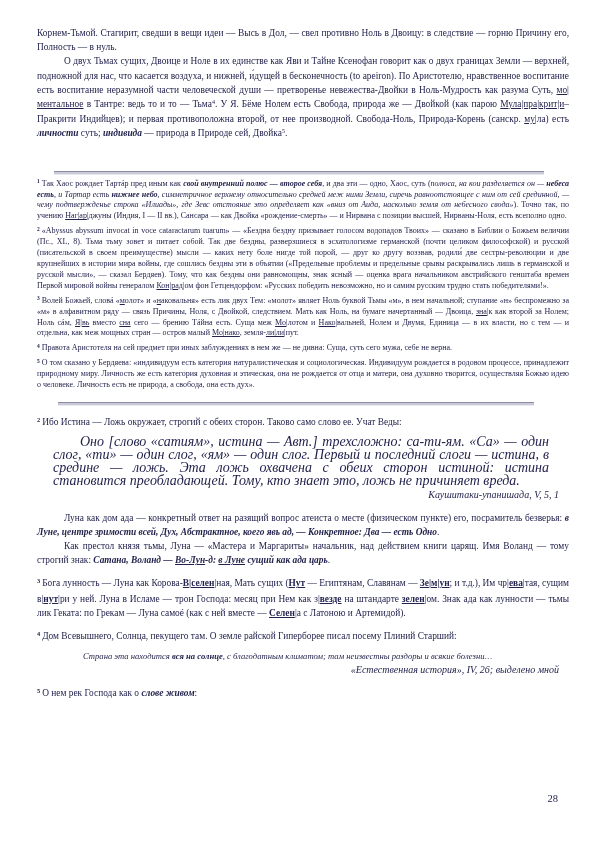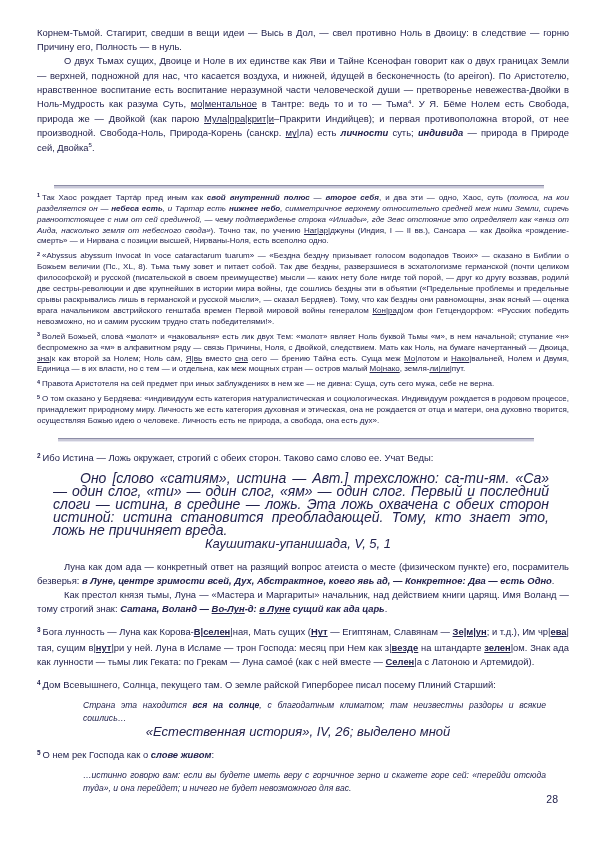--- a/index.html
+++ b/index.html
@@ -2,32 +2,32 @@
 <html><head>
 <meta charset="utf-8">
 <style>
   html,body{margin:0;padding:0;background:#ffffff;}
   .page{
     position:relative;
     width:600px;height:849px;
     box-sizing:border-box;
     background:#ffffff;
     padding:26px 31px 0 37px;
-    font-family:Liberation Sans, sans-serif;
+    font-family:Liberation Serif, serif;
     color:#23234e;
     overflow:hidden;
   }
   p{margin:0;}
   .p-body{font-size:9.4px;line-height:14.2px;text-align:justify;}
   .ind{text-indent:27px;}
   .p-fn{font-size:8px;line-height:10.9px;text-align:justify;margin-top:4px;}
   .p-note{font-size:9.4px;line-height:14.2px;text-align:justify;margin-top:9px;}
   .p-quote-full{font-size:14px;line-height:12.9px;text-align:justify;text-indent:27px;margin:6px 20px 0 16px;font-style:italic;}
   .p-quote-ind{font-size:8.6px;line-height:12.9px;text-align:justify;margin:6px 23px 0 46px;font-style:italic;}
-  .p-attrib{font-size:13px;line-height:12.9px;text-align:center;margin:1px 10px 0 0;font-style:italic;}
+  .p-attrib{font-size:10px;line-height:12.9px;text-align:right;margin:1px 10px 0 0;font-style:italic;}
   .s-r{}
   .s-i{font-style:italic;}
   .s-bi{font-weight:bold;font-style:italic;}
   .s-u{text-decoration:underline;}
   .s-bu{font-weight:bold;text-decoration:underline;}
   .s-biu{font-weight:bold;font-style:italic;text-decoration:underline;}
   .s-sup{font-size:0.65em;position:relative;top:-0.55em;}
   .fnnum{font-size:0.68em;position:relative;top:-0.5em;font-weight:bold;margin-right:2px;}
   .sep{
     height:2px;
@@ -62,19 +62,18 @@
     </div>
   <div class="sep sep2"></div>
   <div>
       <p class="p-note"><span class="fnnum">2</span><span class="s-r">Ибо Истина — Ложь окружает, строгий с обеих сторон. Таково само слово ее. Учат Веды:</span></p>
       <p class="p-quote-full"><span class="s-i">Оно [слово «сатиям», истина — Авт.] трехсложно: са-ти-ям. «Са» — один слог, «ти» — один слог, «ям» — один слог. Первый и последний слоги — истина, в средине — ложь. Эта ложь охвачена с обеих сторон истиной: истина становится преобладающей. Тому, кто знает это, ложь не причиняет вреда.</span></p>
       <p class="p-attrib"><span class="s-i">Каушитаки-упанишада, V, 5, 1</span></p>
       <p class="p-note ind"><span class="s-r">Луна как дом ада — конкретный ответ на разящий вопрос атеиста о месте (физическом пункте) его, посрамитель безверья: </span><span class="s-bi">в Луне, центре зримости всей, Дух, Абстрактное, коего явь ад, — Конкретное: Два — есть Одно</span><span class="s-r">.</span></p>
       <p class="p-body ind"><span class="s-r">Как престол князя тьмы, Луна — «Мастера и Маргариты» начальник, над действием книги царящ. Имя Воланд — тому строгий знак: </span><span class="s-bi">Сатана, Воланд — </span><span class="s-biu">Во-Лун</span><span class="s-bi">-д: </span><span class="s-biu">в Луне</span><span class="s-bi"> сущий как ада царь</span><span class="s-r">.</span></p>
       <p class="p-note"><span class="fnnum">3</span><span class="s-r">Бога лунность — Луна как Корова-</span><span class="s-bu">В|селен</span><span class="s-r">|ная, Мать сущих (</span><span class="s-bu">Нут</span><span class="s-r"> — Египтянам, Славянам — </span><span class="s-bu">Зе|м|ун</span><span class="s-r">; и т.д.), Им чр|</span><span class="s-bu">ева</span><span class="s-r">|тая, сущим в|</span><span class="s-bu">нут</span><span class="s-r">|ри у ней. Луна в Исламе — трон Господа: месяц при Нем как з|</span><span class="s-bu">везде</span><span class="s-r"> на штандарте </span><span class="s-bu">зелен</span><span class="s-r">|ом. Знак ада как лунности — тьмы лик Геката: по Грекам — Луна самоé (как с ней вместе — </span><span class="s-bu">Селен</span><span class="s-r">|а с Латоною и Артемидой).</span></p>
       <p class="p-note"><span class="fnnum">4</span><span class="s-r">Дом Всевышнего, Солнца, пекущего там. О земле райской Гиперборее писал посему Плиний Старший:</span></p>
-      <p class="p-quote-ind"><span class="s-i">Страна эта находится </span><span class="s-bi">вся на солнце</span><span class="s-i">, с благодатным климатом; там неизвестны раздоры и всякие сошлись…</span></p>
+      <p class="p-quote-ind"><span class="s-i">Страна эта находится </span><span class="s-bi">вся на солнце</span><span class="s-i">, с благодатным климатом; там неизвестны раздоры и всякие болезни…</span></p>
       <p class="p-attrib"><span class="s-i">«Естественная история», IV, 26; выделено мной</span></p>
       <p class="p-note"><span class="fnnum">5</span><span class="s-r">О нем рек Господа как о </span><span class="s-bi">слове живом</span><span class="s-r">:</span></p>
-      <p class="p-quote-ind"><span class="s-i">…истинно говорю вам: если вы будете иметь веру с горчичное зерно и скажете горе сей: «перейди отсюда туда», и она перейдет; и ничего не будет невозможного для вас.</span></p>
     </div>
   <div class="page-number">28</div>
 </div>
 
 </body></html>

